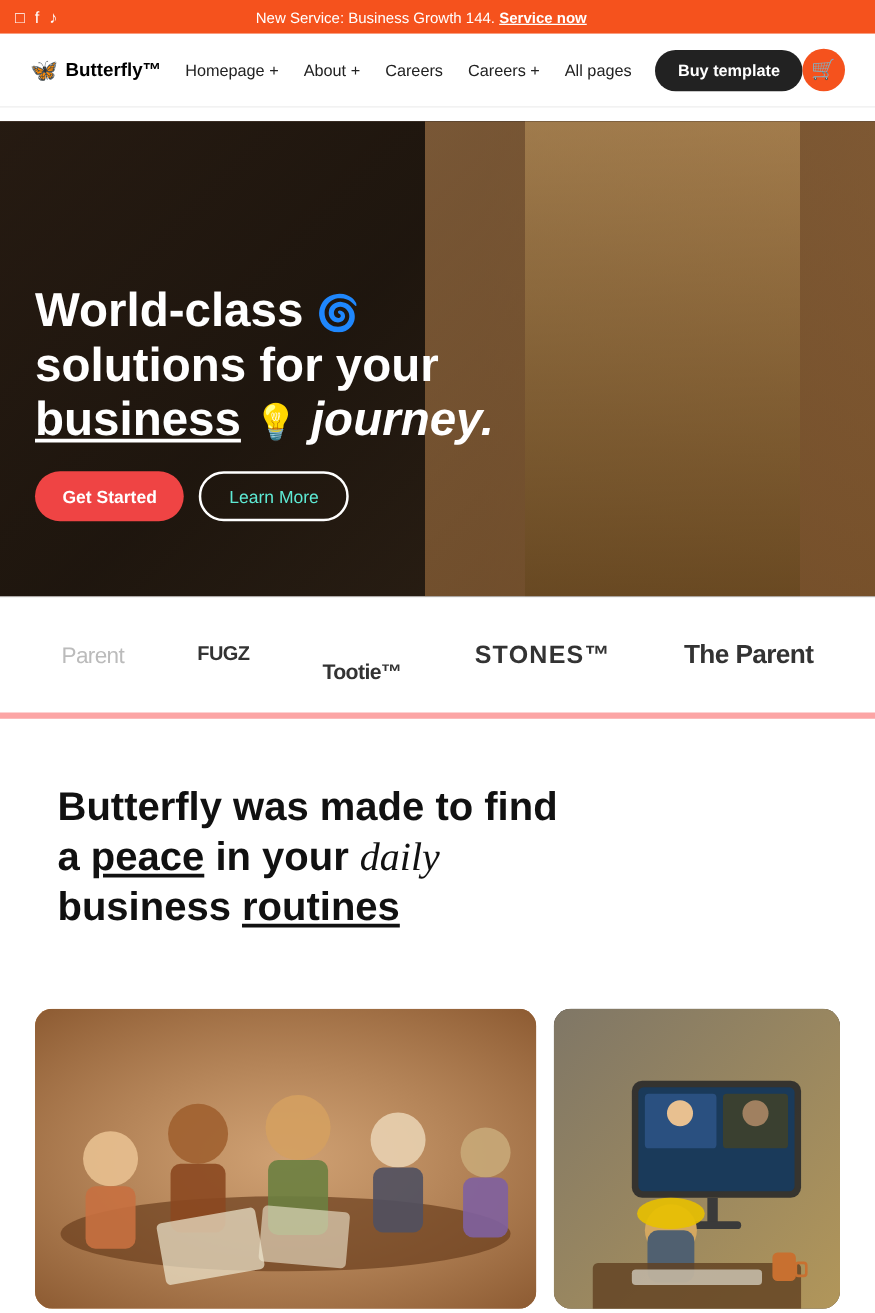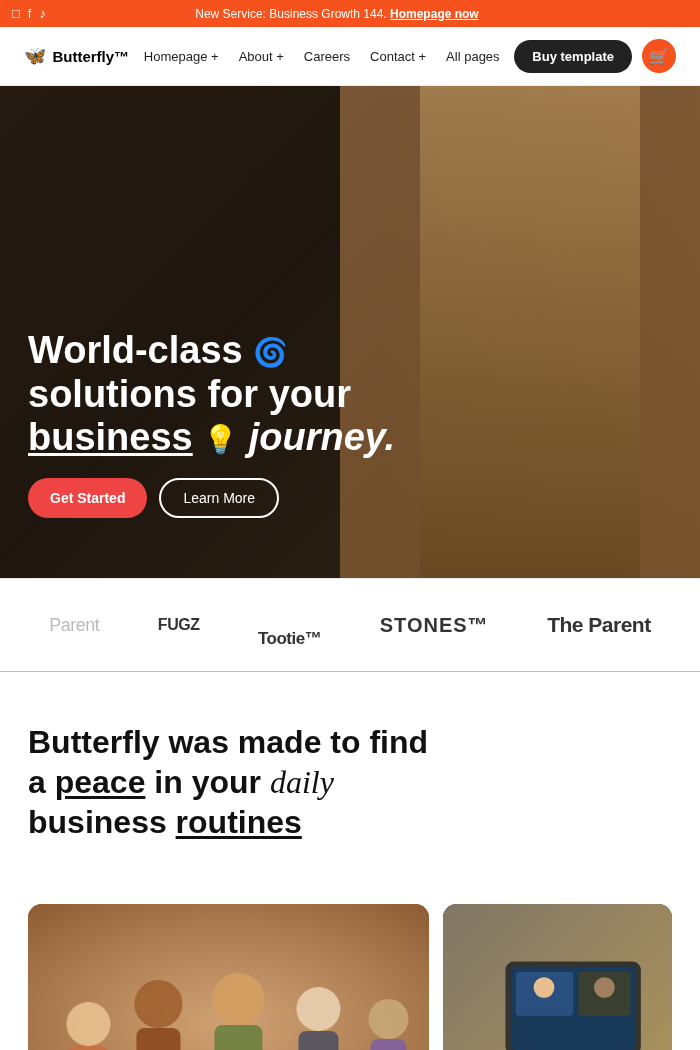--- a/index.html
+++ b/index.html
@@ -27,21 +27,21 @@
       align-items: center;
       justify-content: space-between;
       padding: 12px 24px;
       background: #fff;
       border-bottom: 1px solid #eee;
     }
     .navbar-logo { display: flex; align-items: center; gap: 6px; font-weight: bold; font-size: 15px; cursor: pointer; }
     .logo-icon { font-size: 18px; }
     .navbar-nav { display: flex; align-items: flex-start; gap: 20px; }
     .navbar-nav a { text-decoration: none; color: #222; font-size: 13px; cursor: pointer; }
-    .navbar-right { display: flex; align-items: center; gap: 10px; }
+    .navbar-right { display: flex; align-items: center; }
     .btn-buy {
       background: #222;
       color: #fff;
       border: none;
       border-radius: 20px;
       padding: 9px 18px;
       font-size: 13px;
       font-weight: bold;
       cursor: pointer;
     }
@@ -56,23 +56,24 @@
       justify-content: center;
       cursor: pointer;
       color: #fff;
       font-size: 16px;
     }
 
     
     .hero {
       position: relative;
       width: 100%;
-      height: 492px;
+      height: 380px;
       overflow: hidden;
       background: #2a1f1a;
+      margin-top: 11px;
     }
     .hero-bg {
       width: 100%;
       height: 100%;
       background: linear-gradient(to right, rgba(20,15,10,0.75) 55%, rgba(20,15,10,0.2) 100%),
         linear-gradient(135deg, #5a3c28 0%, #3d2a1a 40%, #8b6540 100%);
       position: absolute;
       top: 0; left: 0;
     }
     .hero-content {
@@ -103,53 +104,53 @@
       color: #fff;
       border: none;
       border-radius: 20px;
       padding: 10px 22px;
       font-size: 14px;
       font-weight: bold;
       cursor: pointer;
     }
     .btn-learn-more {
       background: transparent;
-      color: #ffffff;
+      color: #5eead4;
       border: 2px solid #fff;
       border-radius: 20px;
       padding: 10px 22px;
       font-size: 14px;
       cursor: pointer;
     }
 
     
     .logo-bar {
       display: flex;
       align-items: center;
       justify-content: space-around;
       padding: 22px 20px;
-      border-bottom: 1px solid #fca5a5;
+      border-bottom: 5px solid #fca5a5;
       border-top: 1px solid #e8e8e8;
     }
     .logo-bar-item {
       font-size: 18px;
       font-weight: bold;
       color: #333;
       letter-spacing: -0.5px;
       cursor: pointer;
     }
     .logo-bar-item.faded { color: #bbb; font-weight: 400; }
     .logo-bar-item.fugz { font-weight: 900; font-size: 16px; }
     .logo-bar-item.tootie { font-size: 17px; margin-top: 28px; }
     .logo-bar-item.stones { letter-spacing: 1px; font-size: 20px; }
     .logo-bar-item.theparent { font-size: 21px; font-weight: 600; }
 
     
     .content-section {
-      padding: 50px 28px 30px 28px;
+      padding: 50px 28px 30px 46px;
     }
     .content-heading {
       font-size: 32px;
       font-weight: 900;
       line-height: 1.25;
       color: #111;
       margin-bottom: 32px;
       max-width: 480px;
     }
     .content-heading .underline-peace {
@@ -213,35 +214,35 @@
 <body>
 
 <div class="announcement-bar">
   <div class="social-icons">
     <span class="social-icon">□</span>
     <span class="social-icon">f</span>
     <span class="social-icon">♪</span>
   </div>
   <div class="announcement-center">
     <span>New Service: Business Growth 144.</span>
-    <span class="discover-link">Homepage now</span>
+    <span class="discover-link">Service now</span>
   </div>
   <div style="width:60px;"></div>
 </div>
 
 <nav class="navbar">
   <div class="navbar-logo">
     <span class="logo-icon">🦋</span>
     <span>Butterfly™</span>
   </div>
   <div class="navbar-nav">
     <a>Homepage +</a>
     <a>About +</a>
     <a>Careers</a>
-    <a>Contact +</a>
+    <a>Careers +</a>
     <a>All pages</a>
   </div>
   <div class="navbar-right">
     <button class="btn-buy">Buy template</button>
     <button class="cart-btn">
       <span>🛒</span>
     </button>
   </div>
 </nav>
 

